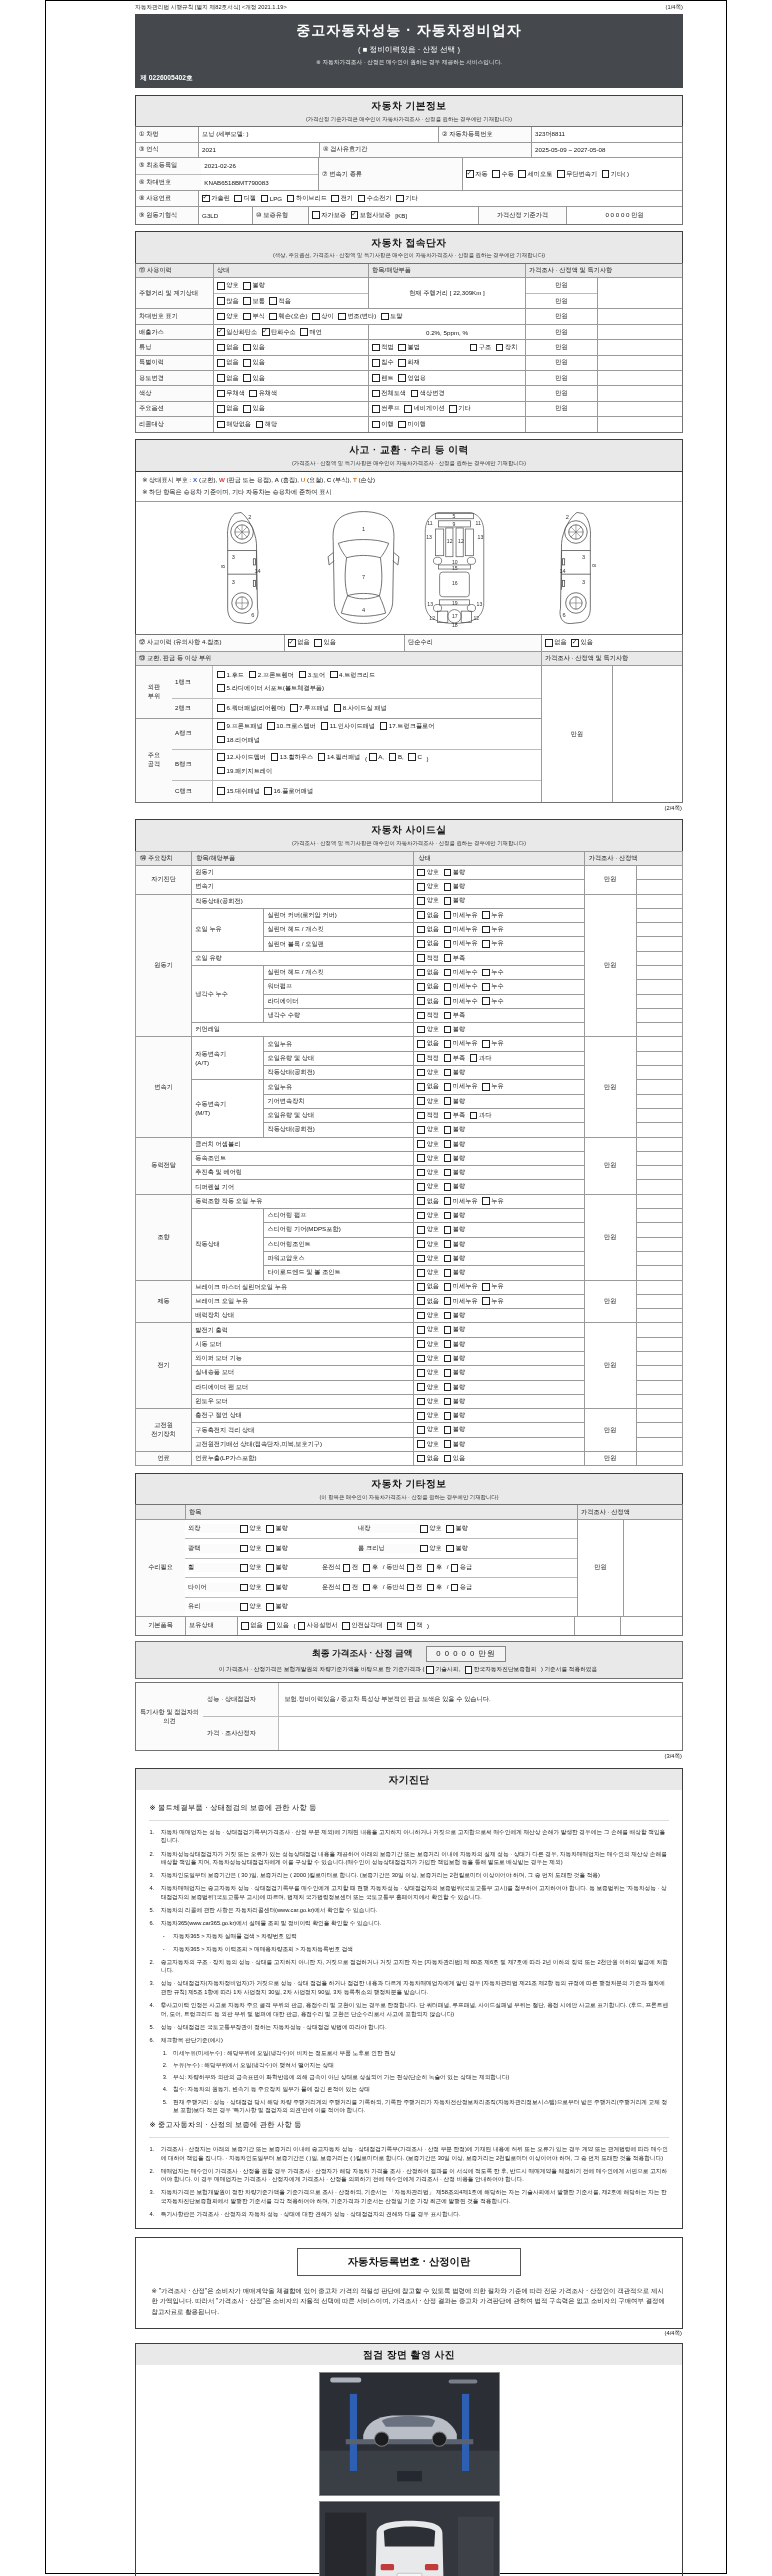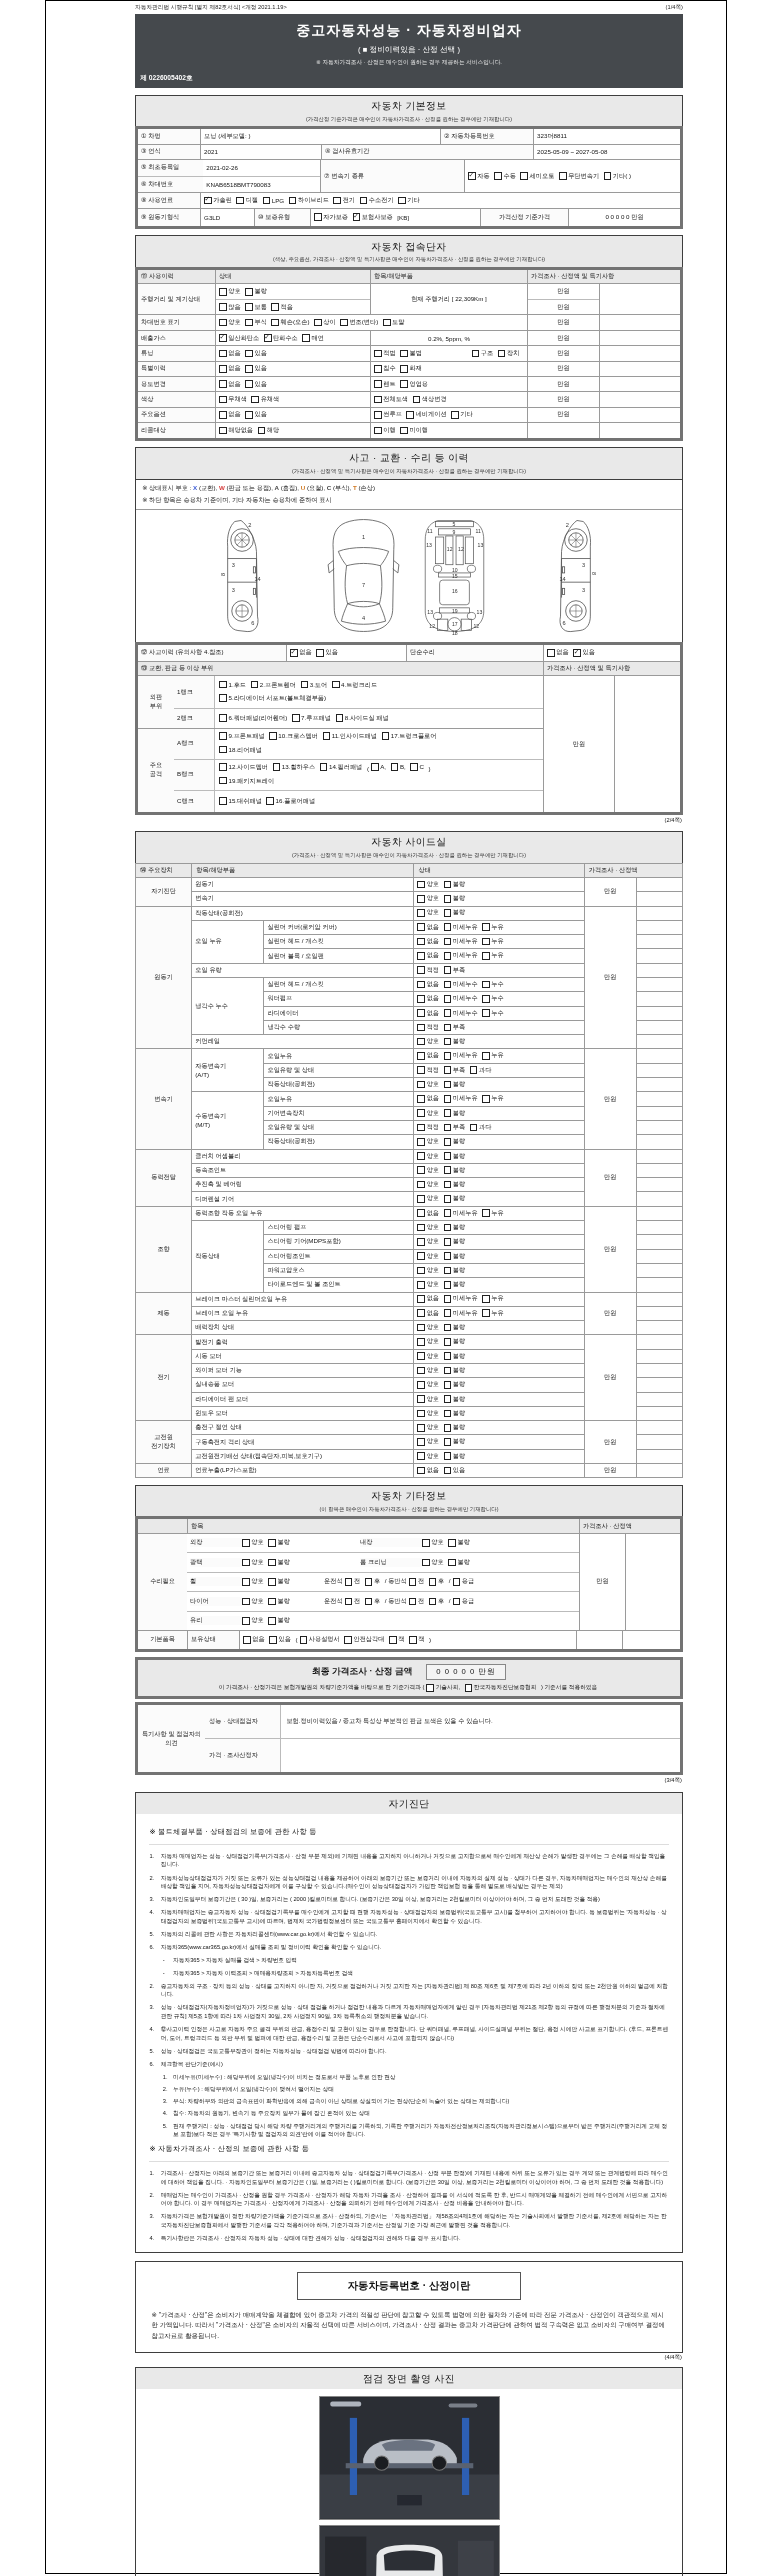--- a/index.html
+++ b/index.html
@@ -9,24 +9,24 @@
          box-sizing:border-box;padding:1.5px 43px 0 89px;background:#fff}
   .refline{display:flex;justify-content:space-between;font-size:5.7px;color:#222;margin:1px 0 2.1px 0}
   
   .titleband{background:#45494d;color:#fff;padding:8.2px 0 5.2px 0}
   .titleband .t{font-size:14px;font-weight:bold;text-align:center;letter-spacing:1px}
   .titleband .s{font-size:7.7px;text-align:center;margin-top:5.2px}
   .titleband .n{font-size:5.7px;text-align:center;margin-top:4.1px;color:#eee}
   .titleband .d{font-size:6.7px;margin:7.2px 0 0 5.2px;font-weight:bold}
   
   .sechead{background:#e9e9e9;border:1px solid #3e3e3e;border-bottom:0;text-align:center;padding:4.6px 0 3.6px 0;margin-top:6.2px}
-  .sechead .h{font-size:9.8px;font-weight:normal;letter-spacing:0.5px}
+  .sechead .h{font-size:9.8px;font-weight:bold;letter-spacing:0.5px}
   .sechead .sub{font-size:5.4px;margin-top:2.6px;color:#333}
   
-  .tbl{border:3px solid #737373;box-sizing:border-box;background:#fff}
+  .tbl{border:1px solid #737373;box-sizing:border-box;background:#fff}
   .r{display:flex;border-top:0.5px solid #9a9a9a}
   .r:first-child{border-top:0}
   .c{box-sizing:border-box;border-left:0.5px solid #9a9a9a;padding:2.1px 3.1px;display:flex;align-items:center}
   .c:first-child{border-left:0}
   .lab{background:#fbfbfb}
   .hrow{background:#e9e9e9;font-size:6.2px}
   .amt{justify-content:center}
   .ctr{justify-content:center;text-align:center}
   .stack{flex-direction:column;padding:0;align-items:stretch}
   .stack>.sr{display:flex;align-items:center;flex:1;padding:1.5px 3.1px;border-top:0.5px solid #bbb}
@@ -1550,21 +1550,21 @@
         <span class="txt">부식: 차량하부와 외판의 금속표면이 화학반응에 의해 금속이 아닌 상태로 상실되어 가는 현상(단순히 녹슬어 있는 상태는 제외합니다)</span>
       </div>
       <div class="ns">
         <span class="num">4.</span>
         <span class="txt">침수: 자동차의 원동기, 변속기 등 주요장치 일부가 물에 잠긴 흔적이 있는 상태</span>
       </div>
       <div class="ns">
         <span class="num">5.</span>
         <span class="txt">현재 주행거리 : 성능 · 상태점검 당시 해당 차량 주행거리계의 주행거리를 기록하되, 기록한 주행거리가 자동차전산정보처리조직(자동차관리정보시스템)으로부터 받은 주행거리(주행거리계 교체 정보 포함)보다 적은 경우 '특기사항 및 점검자의 의견'란에 이를 적어야 합니다.</span>
       </div>
-      <div class="nh">※ 자동차가격조사 · 산정의 보증에 관한 사항 등</div>
+      <div class="nh">※ 중고자동차의 · 산정의 보증에 관한 사항 등</div>
       <div class="ni">
         <span class="num">1.</span>
         <span class="txt">가격조사 · 산정자는 아래의 보증기간 또는 보증거리 이내에 중고자동차 성능 · 상태점검기록부(가격조사 · 산정 부분 한정)에 기재된 내용에 허위 또는 오류가 있는 경우 계약 또는 관계법령에 따라 매수인에 대하여 책임을 집니다. · 자동차인도일부터 보증기간은 (      )일, 보증거리는 (      )킬로미터로 합니다. (보증기간은 30일 이상, 보증거리는 2천킬로미터 이상이어야 하며, 그 중 먼저 도래한 것을 적용합니다)</span>
       </div>
       <div class="ni">
         <span class="num">2.</span>
         <span class="txt">매매업자는 매수인이 가격조사 · 산정을 원할 경우 가격조사 · 산정자가 해당 자동차 가격을 조사 · 산정하여 결과를 이 서식에 적도록 한 후, 반드시 매매계약을 체결하기 전에 매수인에게 서면으로 고지하여야 합니다. 이 경우 매매업자는 가격조사 · 산정자에게 가격조사 · 산정을 의뢰하기 전에 매수인에게 가격조사 · 산정 비용을 안내하여야 합니다.</span>
       </div>
       <div class="ni">
         <span class="num">3.</span>

